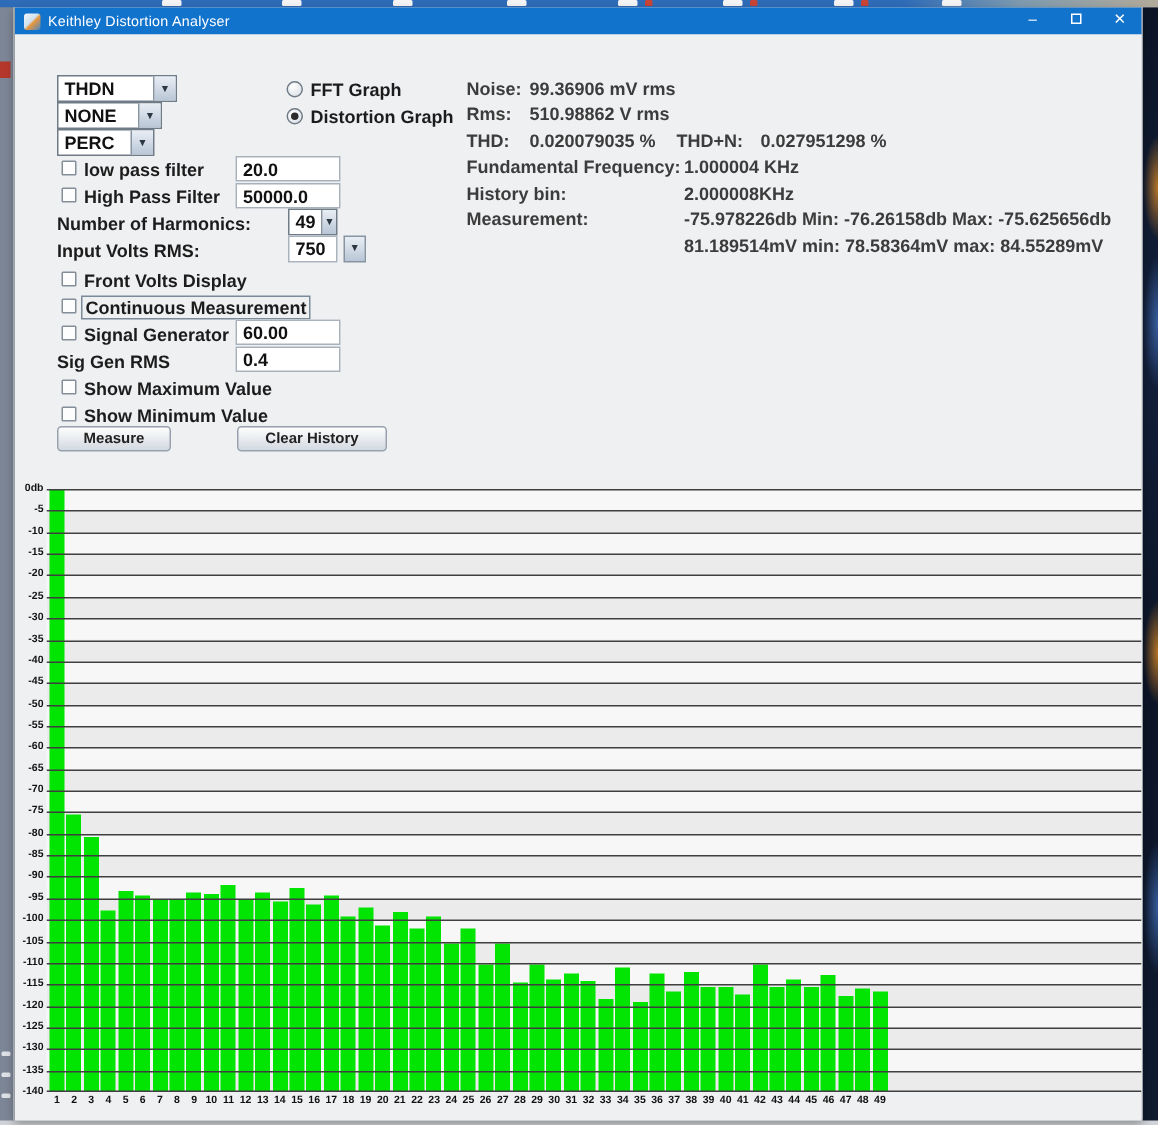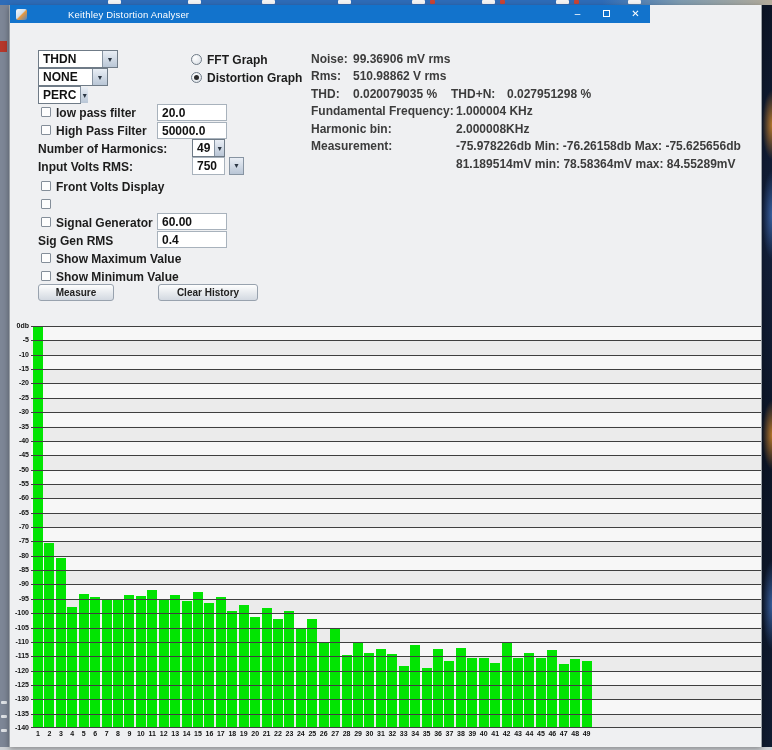--- a/index.html
+++ b/index.html
@@ -21,21 +21,21 @@
   .glow-o{left:762px;width:10px;height:70px;
     background:radial-gradient(ellipse at 100% 50%,rgba(222,140,40,.8),rgba(222,140,40,0) 70%);}
   .glow-b{left:762px;width:10px;height:90px;
     background:radial-gradient(ellipse at 100% 50%,rgba(70,120,200,.7),rgba(70,120,200,0) 70%);}
   #desk-bottom{left:0;top:747px;width:772px;height:3px;background:#cfd2d6;}
 
   
   #win{left:9px;top:5px;width:753px;height:742px;background:#eff0f2;
        border-left:1px solid #9aa0a6;border-right:1px solid #9aa0a6;border-bottom:1px solid #9aa0a6;
        box-shadow:0 2px 6px rgba(0,0,0,.35);}
-  #titlebar{left:0;top:0;width:640px;height:18px;background:#1273cc;display:flex;align-items:center;gap:36px;}
+  #titlebar{left:0;top:0;width:751px;height:18px;background:#1273cc;display:flex;align-items:center;}
   #app-icon{width:11px;height:11px;margin:0 5px 0 6px;border-radius:2px;
     background:linear-gradient(135deg,#f5f8fb 0%,#cfe0ef 45%,#e8973c 55%,#4a86c8 100%);}
   #title-text{color:#ffffff;font-size:9.5px;letter-spacing:.2px;}
   #win-btns{margin-left:auto;display:flex;height:18px;align-items:center;}
   .wbtn{width:29px;text-align:center;color:#fff;font-size:10px;line-height:18px;cursor:default;}
   .wbtn .sq{display:inline-block;width:7px;height:7px;border:1px solid #fff;}
 
   #content{left:0;top:18px;width:751px;height:724px;background:#eff0f2;}
 
   
@@ -117,21 +117,21 @@
     <div id="content" class="abs">
 
       <div class="abs combo" style="left:28px;top:27px;width:80px">
         <span class="val">THDN</span>
         <span class="arrow">▼</span>
       </div>
       <div class="abs combo" style="left:28px;top:45px;width:70px">
         <span class="val">NONE</span>
         <span class="arrow">▼</span>
       </div>
-      <div class="abs combo" style="left:28px;top:63px;width:43px">
+      <div class="abs combo" style="left:28px;top:63px;width:65px">
         <span class="val">PERC</span>
         <span class="arrow">▼</span>
       </div>
 
       <div class="abs radio" style="left:181px;top:31px"></div>
       <div class="abs ctl-label" style="left:197px;top:30px">FFT Graph</div>
       <div class="abs radio sel" style="left:181px;top:49px"></div>
       <div class="abs ctl-label" style="left:197px;top:48px">Distortion Graph</div>
 
       <div class="abs cb" style="left:31px;top:84px"></div>
@@ -148,20 +148,21 @@
         <span class="arrow">▼</span>
       </div>
       <div class="abs ctl-label" style="left:28px;top:137px">Input Volts RMS:</div>
       <div class="abs field" style="left:182px;top:134px;width:33px;height:18px">750</div>
       <div class="abs arrow-sep" style="left:219px;top:134px">▼</div>
 
       <div class="abs cb" style="left:31px;top:158px"></div>
       <div class="abs ctl-label" style="left:46px;top:157px">Front Volts Display</div>
 
       <div class="abs cb" style="left:31px;top:176px"></div>
+      <div class="abs ctl-label focus-ring" style="left:44px;top:174px">Continuous Measurement</div>
 
       <div class="abs cb" style="left:31px;top:194px"></div>
       <div class="abs ctl-label" style="left:46px;top:193px">Signal Generator</div>
       <div class="abs field" style="left:147px;top:190px;width:70px;height:17px">60.00</div>
 
       <div class="abs ctl-label" style="left:28px;top:211px">Sig Gen RMS</div>
       <div class="abs field" style="left:147px;top:208px;width:70px;height:17px">0.4</div>
 
       <div class="abs cb" style="left:31px;top:230px"></div>
       <div class="abs ctl-label" style="left:46px;top:229px">Show Maximum Value</div>
@@ -184,21 +185,21 @@
         <span style="left:0">THD:</span>
         <span style="left:42px">0.020079035 %</span>
         <span style="left:140px">THD+N:</span>
         <span style="left:196px">0.027951298 %</span>
       </div>
       <div class="ro-row" style="left:301px;top:81px">
         <span style="left:0">Fundamental Frequency:</span>
         <span style="left:145px">1.000004 KHz</span>
       </div>
       <div class="ro-row" style="left:301px;top:99px">
-        <span style="left:0">Harmonic bin:</span>
+        <span style="left:0">History bin:</span>
         <span style="left:145px">2.000008KHz</span>
       </div>
       <div class="ro-row" style="left:301px;top:116px">
         <span style="left:0">Measurement:</span>
         <span style="left:145px">-75.978226db Min: -76.26158db Max: -75.625656db</span>
       </div>
       <div class="ro-row" style="left:301px;top:134px">
         <span style="left:145px">81.189514mV min: 78.58364mV max: 84.55289mV</span>
       </div>
 

